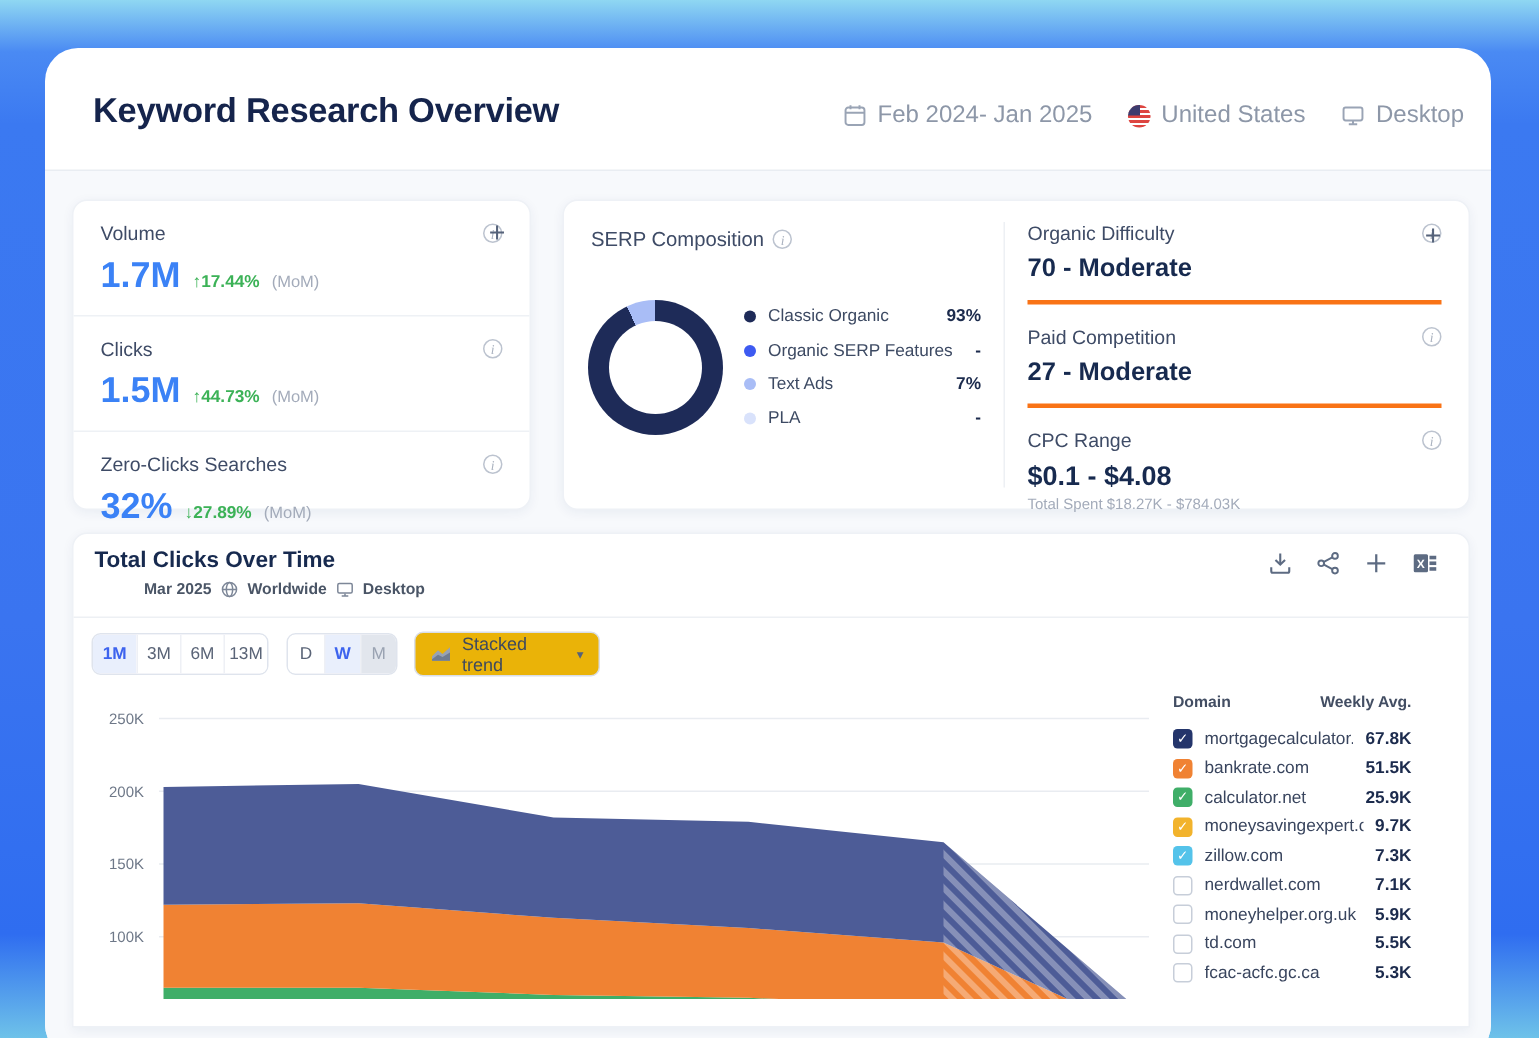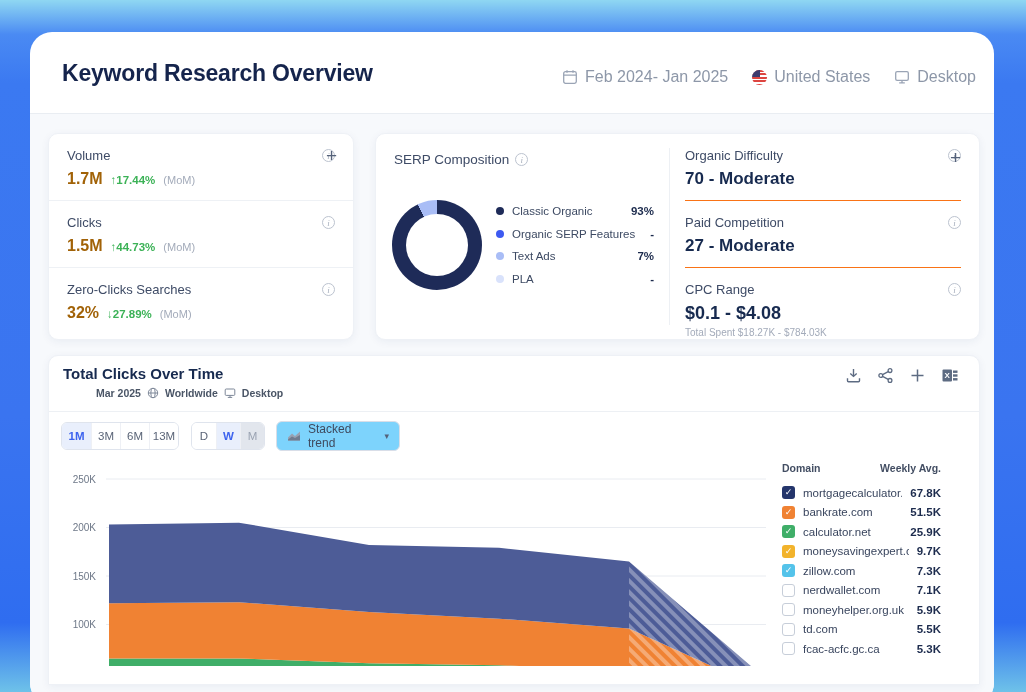--- a/index.html
+++ b/index.html
@@ -27,38 +27,38 @@
   .card-stats{left:18px;top:101px;width:306px;height:207px;}
   .card-wide{left:345px;top:101px;width:605px;height:207px;}
   .card-chart{left:18px;top:323px;width:932px;height:330px;border-radius:10px 10px 0 0;}
   .srow{padding:14px 18px 12px;position:relative;}
   .srow + .srow{border-top:1px solid #eef1f5;}
   .slabel{display:flex;align-items:center;gap:6px;font-size:13px;color:#3e4b66;font-weight:500;justify-content:space-between;}
   .info{width:13px;height:13px;border:1px solid #bcc3cf;border-radius:50%;color:#a9b1bf;
         font-size:9px;line-height:13px;text-align:center;font-style:italic;font-family:"Liberation Serif",serif;
         flex:0 0 auto;cursor:pointer;box-sizing:border-box;}
   .sval-line{display:flex;align-items:baseline;gap:8px;margin-top:7px;}
-  .sval{font-size:16px;font-weight:700;color:#a16207;}
+  .sval{font-size:24px;font-weight:700;color:#3b82f6;}
   .schange{font-size:11.5px;font-weight:700;color:#3cb257;}
   .smom{font-size:11px;color:#a3abba;}
   .plusbtn{position:absolute;right:16px;top:12px;font-size:19px;font-weight:400;color:#55627a;cursor:pointer;line-height:19px;}
   
   .serp-title{position:absolute;left:18px;top:18px;display:flex;align-items:center;gap:6px;
               font-size:13.5px;color:#3e4b66;font-weight:500;}
   .donut{position:absolute;left:16px;top:66px;width:90px;height:90px;border-radius:50%;}
   .donut::after{content:'';position:absolute;left:14px;top:14px;right:14px;bottom:14px;background:#fff;border-radius:50%;}
   .serp-legend{position:absolute;left:120px;top:66px;width:158px;}
   .serp-row{display:flex;align-items:center;gap:8px;height:22.5px;}
   .serp-dot{width:8px;height:8px;border-radius:50%;flex:0 0 auto;}
   .serp-lab{flex:1;font-size:11.5px;color:#3d4a63;}
   .serp-val{font-size:11.5px;font-weight:600;color:#1c2b4d;}
   .vdiv{position:absolute;left:293px;top:14px;bottom:14px;width:1px;background:#edf0f4;}
   .rpane{position:absolute;left:309px;right:18px;top:0;bottom:0;}
   .rrow{padding:14px 0 11px;position:relative;}
-  .rrow + .rrow{border-top:1px solid #f97316;}
+  .rrow + .rrow{border-top:3px solid #f97316;}
   .rval{font-size:17px;font-weight:600;color:#172a4f;margin-top:6px;}
   .rval.big{font-size:18px;font-weight:700;}
   .rnote{font-size:10px;color:#a3abba;margin-top:3px;}
   .rplus{position:absolute;right:0;top:14px;font-size:19px;color:#55627a;cursor:pointer;line-height:19px;}
   
   .cs-title{position:absolute;left:14px;top:9px;font-size:15px;font-weight:700;color:#172a4f;}
   .cs-sub{position:absolute;left:14px;top:31px;display:flex;align-items:center;gap:6px;
           font-size:10.5px;font-weight:600;color:#4a5566;padding-left:33px;}
   .cs-icons{position:absolute;right:20px;top:11px;display:flex;align-items:center;gap:15px;}
   .cs-icons svg{cursor:pointer;}
@@ -67,21 +67,21 @@
             overflow:hidden;background:#fff;height:28px;box-sizing:border-box;}
   .tbtn{border:none;background:#fff;font-family:inherit;font-size:11.5px;color:#5a6477;
         width:29px;height:100%;cursor:pointer;padding:0;}
   .tbtn + .tbtn{border-left:1px solid #eef0f5;}
   .tbtn.sel{background:#e9effc;color:#3d63ee;font-weight:700;}
   .tbtn.dis{background:#e2e6ed;color:#9aa3b2;cursor:default;}
   .g-range{left:12px;}
   .g-gran{left:142px;}
   .g-gran .tbtn{width:24px;}
   .dropdown{position:absolute;left:227px;top:65px;width:124px;height:30px;border:1px solid #d9dee8;
-            border-radius:6px;background:#7dd3fc;display:flex;align-items:center;gap:7px;padding:0 10px;
+            border-radius:6px;background:#eab308;display:flex;align-items:center;gap:7px;padding:0 10px;
             box-sizing:border-box;cursor:pointer;}
   .dd-label{font-size:12px;color:#3f4a5e;flex:1;}
   .dd-caret{font-size:9px;color:#55627a;}
   
   .legend{position:absolute;left:733px;top:106px;width:159px;z-index:3;}
   .lhead{display:flex;justify-content:space-between;font-size:10.5px;font-weight:700;color:#434e63;margin-bottom:9px;}
   .lrow{display:flex;align-items:center;gap:8px;height:19.5px;cursor:pointer;}
   .cb{width:13px;height:13px;border-radius:3px;border:1px solid #c7ced9;background:#fff;box-sizing:border-box;
       flex:0 0 auto;color:#fff;font-size:9px;line-height:12px;text-align:center;cursor:pointer;}
   .cb.on{border:none;}

